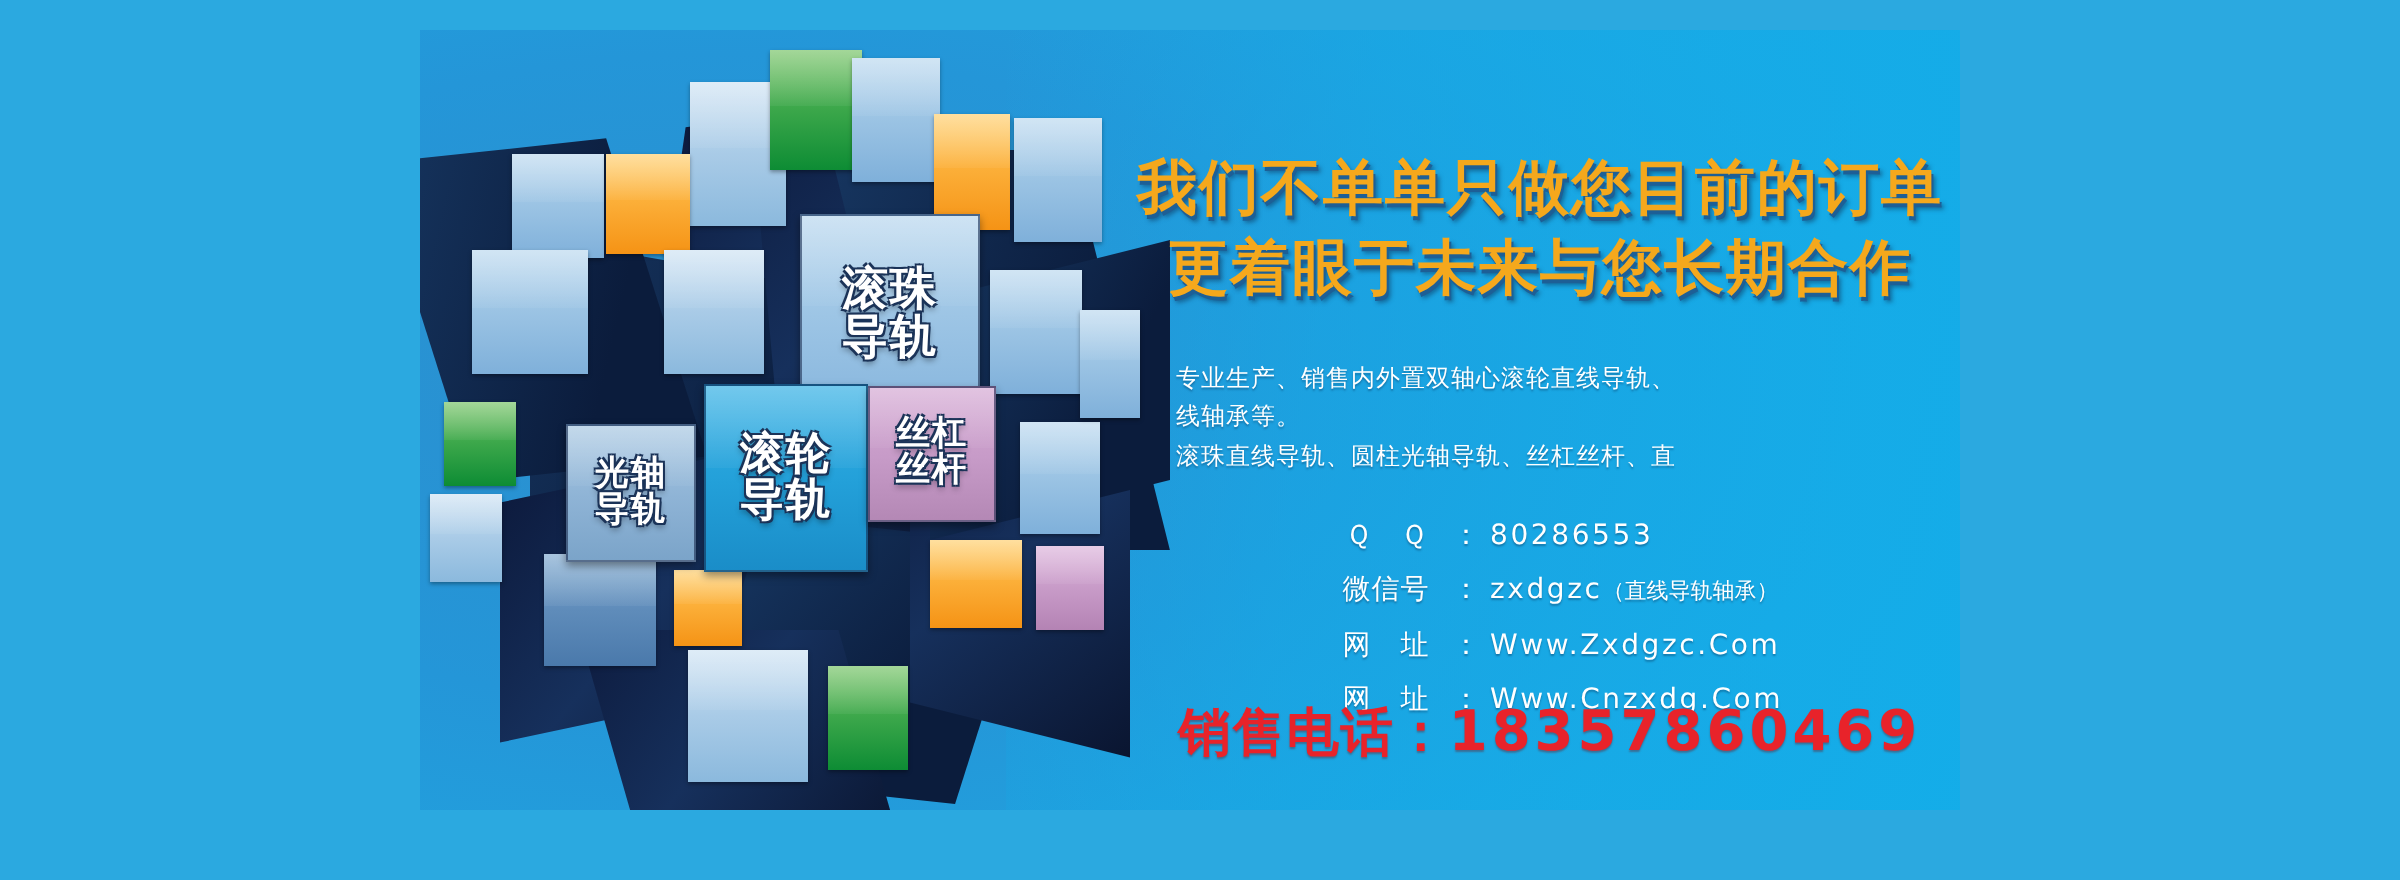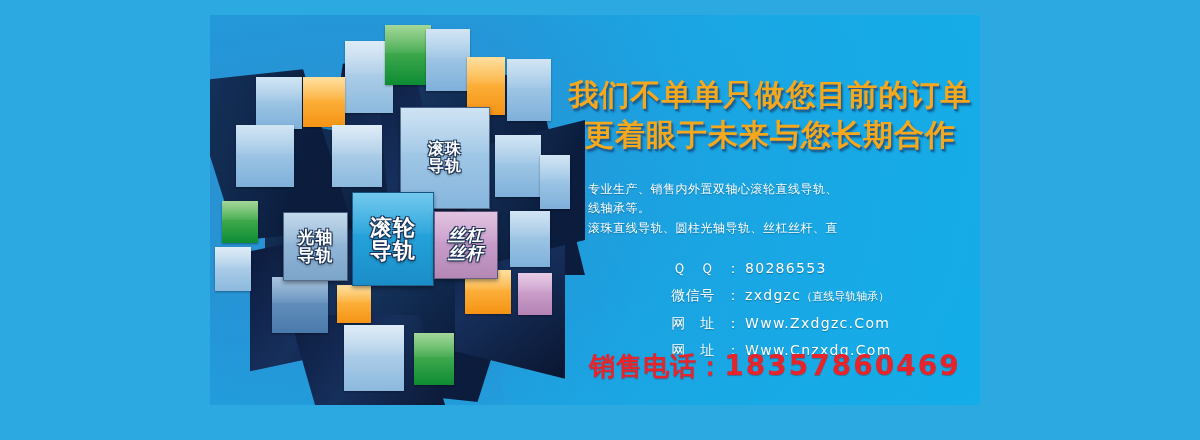--- a/index.html
+++ b/index.html
@@ -46,29 +46,29 @@
   .label-cube .txt{
     position:relative;z-index:3;color:#ffffff;font-weight:bold;line-height:1.05;
     text-align:center;letter-spacing:1px;
     text-shadow:-1px -1px 0 #1b3358,1px -1px 0 #1b3358,-1px 1px 0 #1b3358,1px 1px 0 #1b3358,0 2px 3px rgba(0,0,0,.45);
   }
   .label-cube .gloss{position:absolute;left:0;top:0;right:0;height:45%;z-index:2;
     background:linear-gradient(180deg,rgba(255,255,255,.3),rgba(255,255,255,.04));}
 
   #cube-gunzhu{left:190px;top:92px;width:88px;height:100px;
     background:linear-gradient(180deg,#b9d7ee 0%,#9dc5e5 50%,#86b5dd 100%);}
-  #cube-gunzhu .txt{font-size:16px;}
+  #cube-gunzhu .txt{font-size:23px;font-family:Liberation Mono, monospace;}
   #cube-guangzhou{left:73px;top:197px;width:63px;height:67px;
     background:linear-gradient(180deg,#a9c8e2 0%,#8fb4d6 52%,#7ba4c9 100%);}
   #cube-guangzhou .txt{font-size:17px;}
   #cube-gunlun{left:142px;top:177px;width:80px;height:92px;
     background:linear-gradient(180deg,#36b1e5 0%,#23a0d9 52%,#1a8dc8 100%);}
   #cube-gunlun .txt{font-size:22px;}
-  #cube-sigang{left:224px;top:196px;width:62px;height:66px;
-    background:linear-gradient(180deg,#d5aad4 0%,#c79bc8 52%,#b488b5 100%);font-style:italic;}
+  #cube-sigang{left:224px;top:178px;width:62px;height:66px;
+    background:linear-gradient(180deg,#d5aad4 0%,#c79bc8 52%,#b488b5 100%);}
   #cube-sigang .txt{font-size:17px;}
 
   
   .panel{position:absolute;left:340px;top:0;width:430px;height:390px;margin-top:34px;}
   .headline{position:absolute;left:10px;top:26px;width:420px;text-align:center;
     color:#F5A81C;font-weight:bold;font-size:30px;line-height:1.33;letter-spacing:1px;
     text-shadow:1px 2px 0 #1d5f96,2px 3px 2px rgba(12,50,85,.5);}
   .desc{position:absolute;left:38px;top:131px;width:384px;
     color:#ffffff;font-size:12px;line-height:1.62;letter-spacing:.5px;
     text-shadow:0 1px 1px rgba(10,60,100,.45);}

